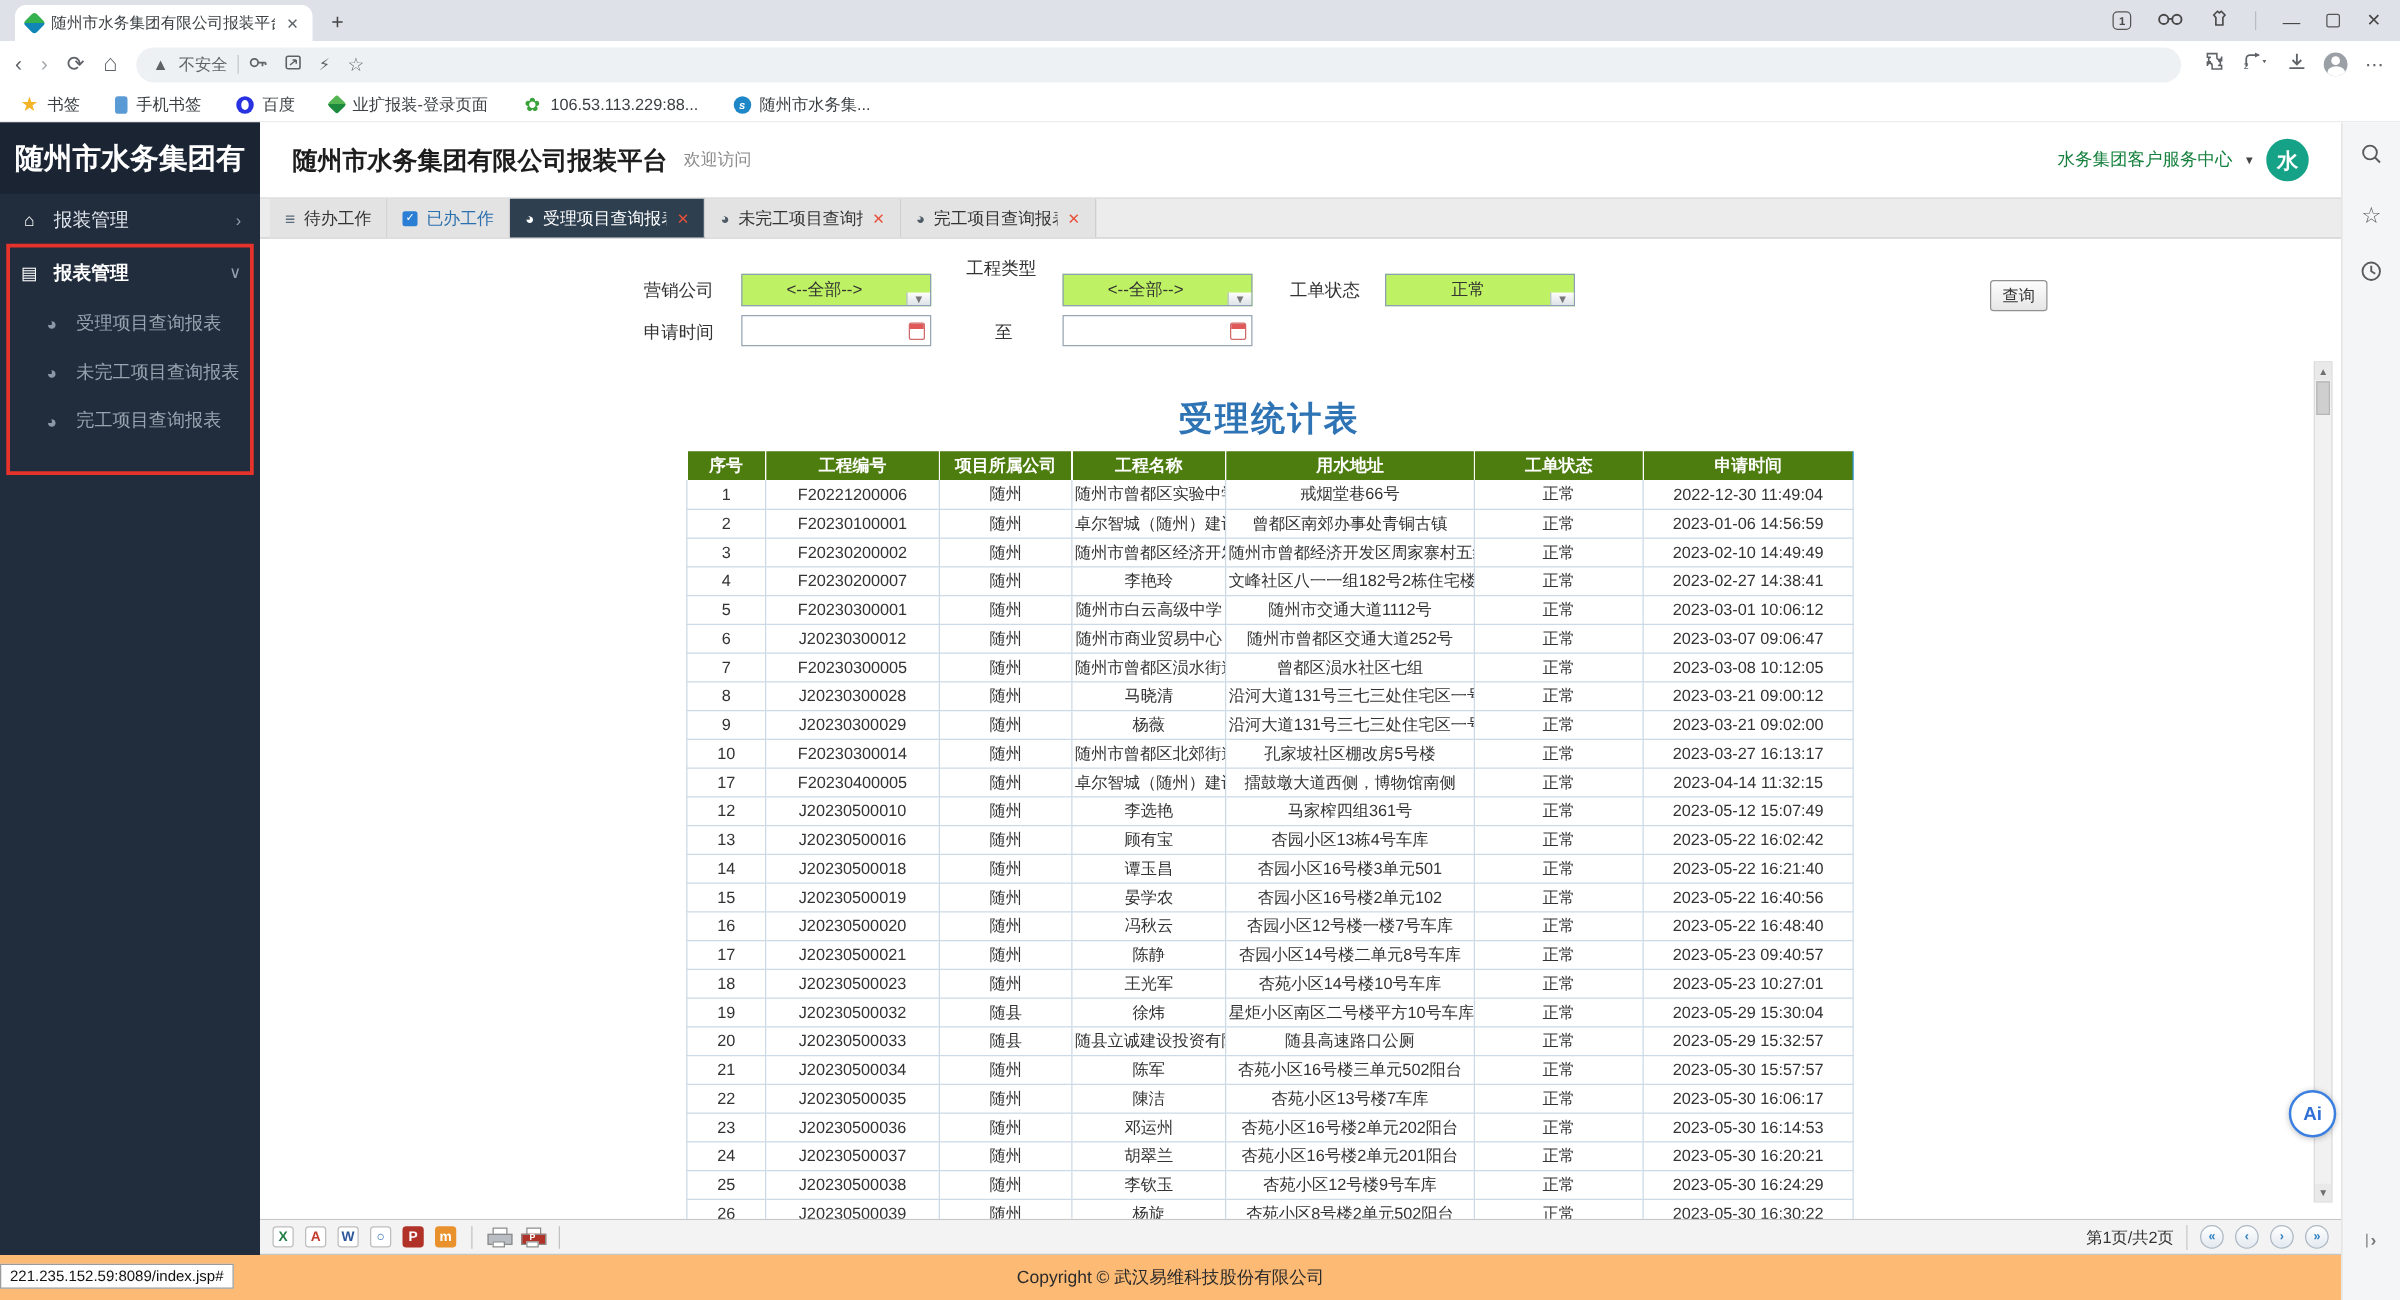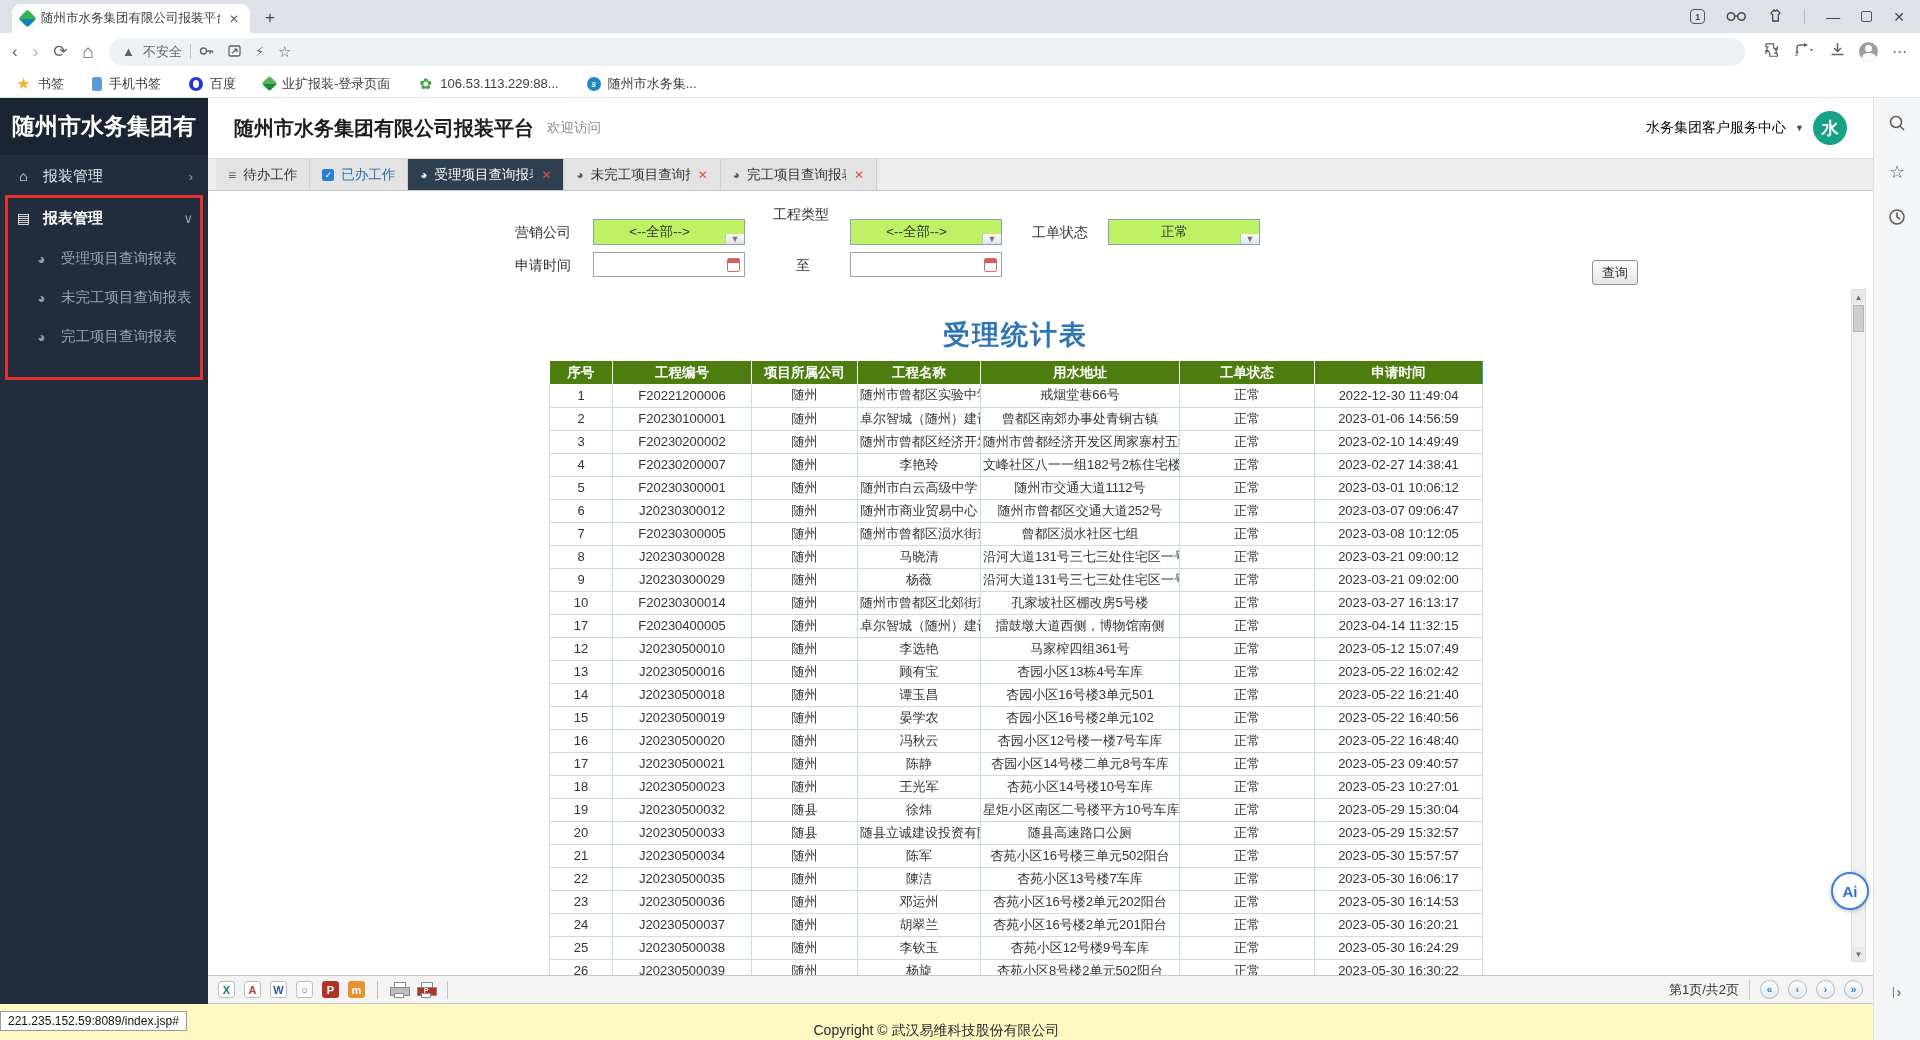--- a/index.html
+++ b/index.html
@@ -59,21 +59,21 @@
   .m-chev{margin-left:auto;color:#97a1ae;font-size:13px;}
   .s-item{height:39px;display:flex;align-items:center;padding-left:33px;gap:11px;color:#9aa4b1;font-size:14.5px;cursor:pointer;}
   .s-item .mi-icon{color:#8d97a5;}
   .red-box{position:absolute;left:5px;top:97px;width:198px;height:185px;border:3px solid #e5322a;z-index:30;pointer-events:none;}
 
   .main{position:absolute;left:208px;top:0;width:1665px;height:906px;display:flex;flex-direction:column;}
   .main-header{height:60px;display:flex;align-items:center;padding:0 26px;background:#fff;}
   .page-title{font-size:20px;font-weight:bold;color:#1d1d1d;}
   .welcome{font-size:13.5px;color:#8b8b8b;margin-left:13px;}
   .user-area{margin-left:auto;display:flex;align-items:center;gap:9px;}
-  .user-name{font-size:14px;color:#000000;}
+  .user-name{font-size:14px;color:#15803d;}
   .caret{color:#444;font-size:9px;}
   .avatar{width:34px;height:34px;border-radius:50%;background:#15a287;color:#fff;font-size:17px;font-weight:bold;display:flex;align-items:center;justify-content:center;}
 
   .tabstrip{height:33px;background:#ececec;border-top:1px solid #dadada;border-bottom:1px solid #c7c7c7;display:flex;align-items:stretch;padding-left:8px;}
   .wtab{display:flex;align-items:center;gap:7px;padding:0 12px;background:#e3e3e3;border-right:1px solid #cfcfcf;font-size:13.5px;color:#333;cursor:pointer;}
   .wtab .lbl{white-space:nowrap;overflow:hidden;max-width:99px;}
   .wtab.active{background:#2e3f50;color:#fff;}
   .ti-list{font-size:14px;color:#5a6b7a;font-weight:bold;}
   .ti-check{width:12px;height:12px;background:#2a7fd4;border-radius:2px;color:#fff;font-size:9px;display:flex;align-items:center;justify-content:center;}
   .ti-pie{font-size:12px;color:#4e5a66;}
@@ -81,21 +81,21 @@
   .wtab .x{color:#e8503a;font-weight:bold;font-size:12px;margin-left:1px;}
   .wtab.t-done{color:#2a6fae;}
 
   .content{flex:1;position:relative;background:#fff;overflow:hidden;}
   .f-label{position:absolute;font-size:14px;color:#333;white-space:nowrap;}
   .sel{position:absolute;width:152px;height:26px;border:1px solid #8ba0b5;background:#bef264;display:flex;align-items:flex-end;}
   .sel-val{flex:1;text-align:center;font-size:13.5px;color:#333;line-height:24px;white-space:nowrap;overflow:hidden;}
   .sel-arrow{width:19px;background:linear-gradient(#fdfdfd,#dfe3e8);border-left:1px solid #b9c4cf;color:#777;font-size:9px;display:flex;align-items:center;justify-content:center;}
   .date{position:absolute;width:152px;height:25px;border:1px solid #98a5b2;background:#fff;display:flex;align-items:center;justify-content:flex-end;padding-right:4px;}
   .cal{width:13px;height:14px;border:1px solid #d06a6a;border-radius:2px;background:linear-gradient(#e05a5a 0 36%,#fff 36%);}
-  .query-btn{position:absolute;left:1384px;top:33px;width:46px;height:25px;border:1px solid #919191;border-radius:3px;background:linear-gradient(#fdfdfd,#e6e6e6);font-size:13px;color:#333;display:flex;align-items:center;justify-content:center;cursor:pointer;margin-top:36px;}
+  .query-btn{position:absolute;left:1384px;top:33px;width:46px;height:25px;border:1px solid #919191;border-radius:3px;background:linear-gradient(#fdfdfd,#e6e6e6);font-size:13px;color:#333;display:flex;align-items:center;justify-content:center;cursor:pointer;}
 
   .report{position:absolute;left:341px;top:98px;width:933px;}
   .report-title{text-align:center;font-size:27px;font-weight:bold;color:#2e74b5;letter-spacing:2px;margin-top:28px;}
   table{border-collapse:collapse;table-layout:fixed;width:933px;margin-top:8px;}
   thead th{height:23px;background:#4d7c0f;color:#fff;font-size:13.5px;font-weight:bold;border-right:1px solid rgba(255,255,255,.5);white-space:nowrap;overflow:hidden;}
   thead th:last-child{border-right:1px solid #2798d5;}
   tbody td{height:23px;font-size:13px;color:#333;text-align:center;border:1px solid #ccd9e6;border-top:none;white-space:nowrap;overflow:hidden;padding:0 2px;}
 
   .vscroll{position:absolute;right:7px;top:98px;width:15px;height:673px;background:#f1f1f1;border:1px solid #dcdcdc;}
   .vs-up,.vs-down{position:absolute;left:0;width:13px;height:14px;color:#6f6f6f;font-size:8px;display:flex;align-items:center;justify-content:center;background:#e9e9e9;}
@@ -111,21 +111,21 @@
   .printer::before{content:"";position:absolute;left:4px;top:0;width:10px;height:5px;background:#fff;border:1px solid #8b8b8b;}
   .printer::after{content:"";position:absolute;left:0;top:5px;width:18px;height:7px;background:#b9bec4;border:1px solid #8b8b8b;}
   .printer .sheet{position:absolute;left:4px;top:11px;width:10px;height:5px;background:#fff;border:1px solid #8b8b8b;z-index:2;}
   .printer.red::after{background:#b03228;}
   .printer .pmark{position:absolute;z-index:3;left:0;right:0;top:5px;color:#fff;font-size:7px;font-weight:bold;text-align:center;line-height:8px;}
   .pager{margin-left:auto;display:flex;align-items:center;gap:6px;}
   .pager-label{font-size:13px;color:#333;}
   .psep{width:1px;height:20px;background:#c9c9c9;margin:0 4px;}
   .pbtn{width:19px;height:19px;border-radius:50%;border:1px solid #aeb8c4;background:linear-gradient(#ffffff,#e2e9f0);color:#2d7fc1;font-size:10px;font-weight:bold;display:flex;align-items:center;justify-content:center;cursor:pointer;}
 
-  .footer{position:absolute;left:0;bottom:0;width:1873px;height:36px;background:#fef9c3;display:flex;align-items:flex-end;justify-content:center;font-size:14px;color:#2b2b2b;}
+  .footer{position:absolute;left:0;bottom:0;width:1873px;height:36px;background:#fdba74;display:flex;align-items:center;justify-content:center;font-size:14px;color:#2b2b2b;}
 
   .rightstrip{position:absolute;right:0;top:0;width:47px;height:942px;background:#f4f5f7;border-left:1px solid #e1e1e1;display:flex;flex-direction:column;align-items:center;padding-top:16px;gap:25px;}
   .rs-ic{color:#5a5a5a;}
   .rs-star{font-size:18px;color:#5a5a5a;}
   .rs-expand{position:absolute;bottom:40px;color:#7a7a7a;font-size:14px;font-weight:bold;}
   .rs-expand::before{content:"";display:inline-block;width:1.5px;height:11px;background:#7a7a7a;margin-right:2px;vertical-align:-1px;}
 
   .ai-btn{position:absolute;left:1831px;top:872px;width:38px;height:38px;border-radius:50%;background:#fff;border:2px solid #3b7fe0;color:#2f6fd6;font-size:15px;font-weight:bold;display:flex;align-items:center;justify-content:center;box-shadow:0 1px 5px rgba(0,0,0,.25);z-index:40;cursor:pointer;}
   .status-tip{position:absolute;left:0;bottom:9px;background:#fefefe;border:1px solid #9b9b9b;padding:2px 7px;font-size:12px;color:#111;z-index:50;}
 </style>

